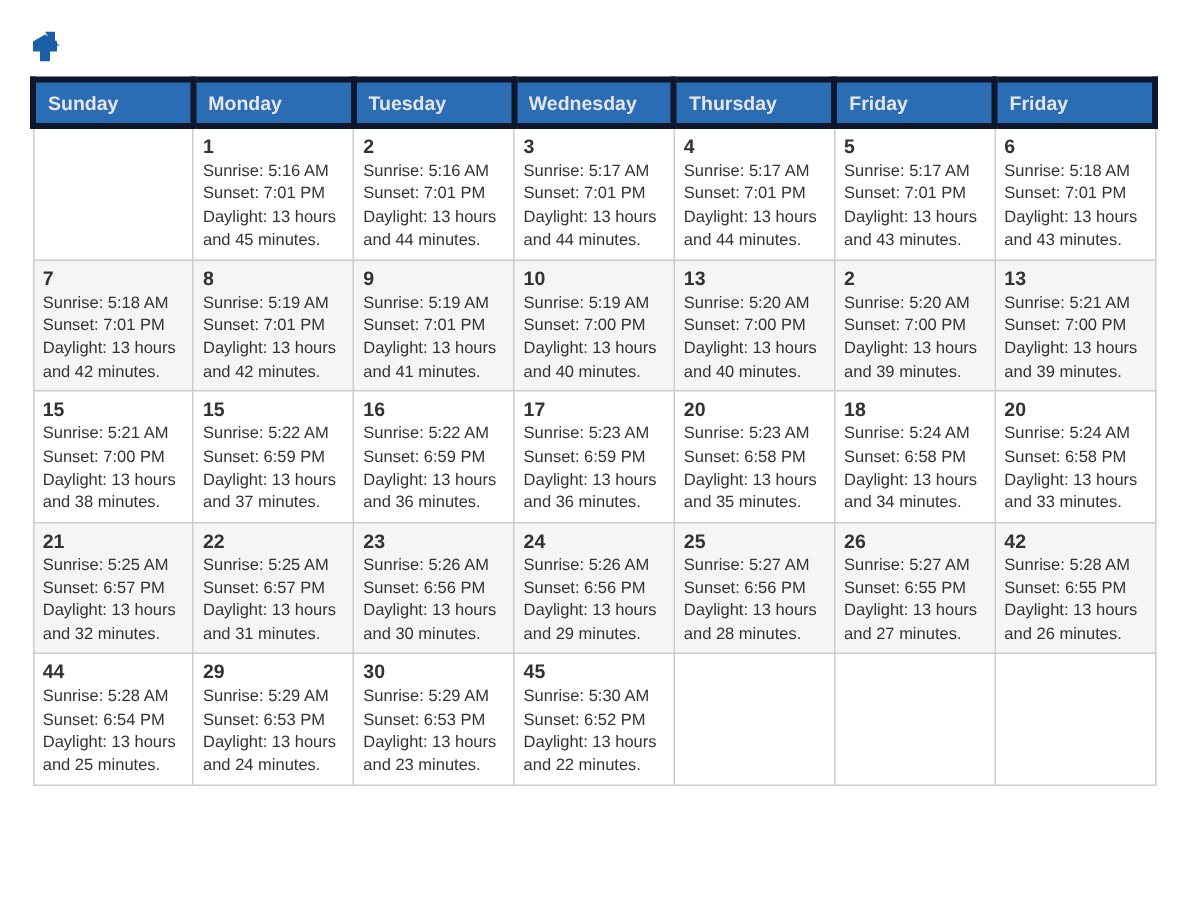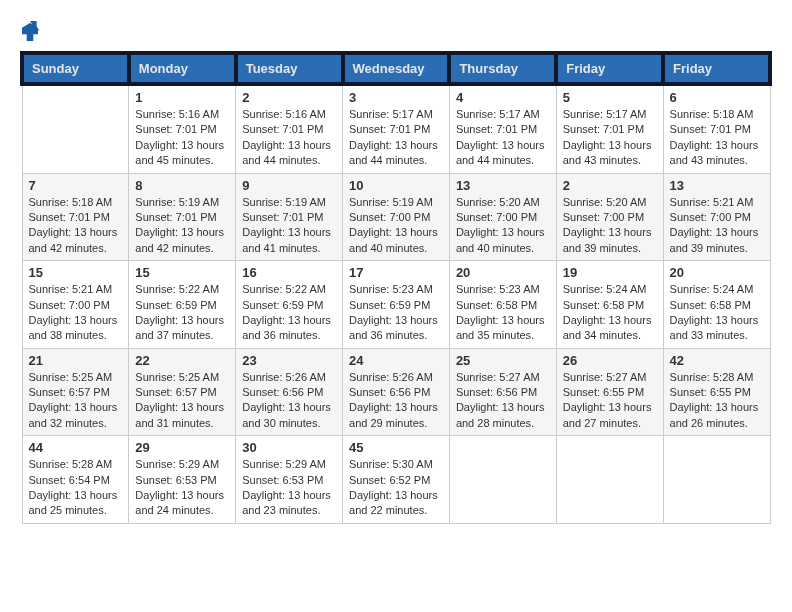--- a/index.html
+++ b/index.html
@@ -196,21 +196,21 @@
         </td>
         <td>
           <span class="day-number">17</span>
           <div class="cell-text">Sunrise: 5:23 AM<br>Sunset: 6:59 PM<br>Daylight: 13 hours and 36 minutes.</div>
         </td>
         <td>
           <span class="day-number">20</span>
           <div class="cell-text">Sunrise: 5:23 AM<br>Sunset: 6:58 PM<br>Daylight: 13 hours and 35 minutes.</div>
         </td>
         <td>
-          <span class="day-number">19</span>
+          <span class="day-number">18</span>
           <div class="cell-text">Sunrise: 5:24 AM<br>Sunset: 6:58 PM<br>Daylight: 13 hours and 34 minutes.</div>
         </td>
         <td>
           <span class="day-number">20</span>
           <div class="cell-text">Sunrise: 5:24 AM<br>Sunset: 6:58 PM<br>Daylight: 13 hours and 33 minutes.</div>
         </td>
       </tr>
       <tr>
         <td>
           <span class="day-number">21</span>

